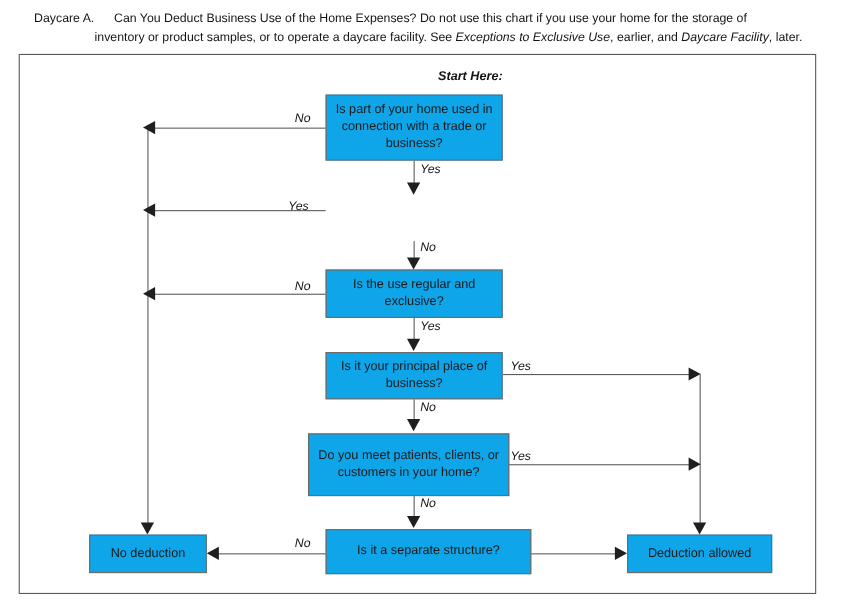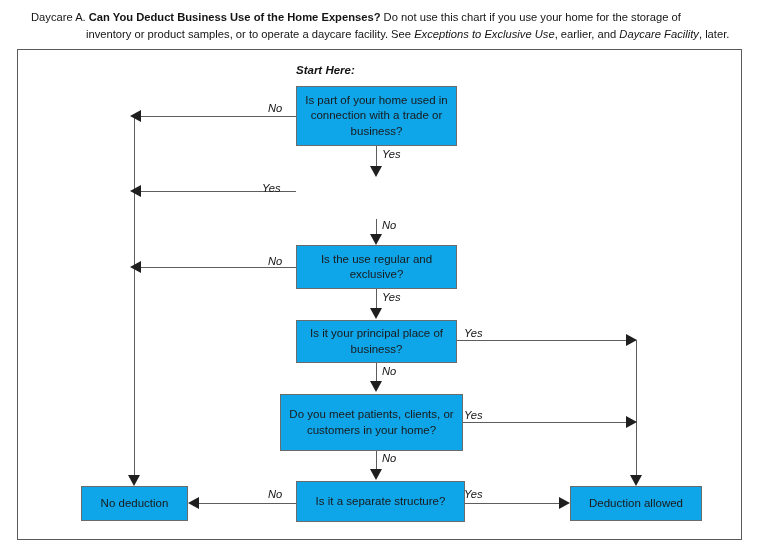--- a/index.html
+++ b/index.html
@@ -28,21 +28,21 @@
   .cap-line {
     position: absolute;
     font-size: 11.2px;
     line-height: 14px;
     white-space: nowrap;
     color: #141414;
   }
   .cap-line-1 { left: 31px; top: 10px; }
   .cap-line-2 { left: 86px; top: 27px; }
   .fig-label { font-weight: 400; }
-  .fig-title { font-weight: bold; margin-left: 3px; }
+  .fig-title { font-weight: normal; margin-left: 18px; }
   .cap-rest { font-weight: 400; }
   .ital { font-style: italic; text-align: right; }
 
   
   #frame {
     position: absolute;
     left: 17px;
     top: 49px;
     width: 725px;
     height: 491px;
@@ -76,31 +76,31 @@
     line-height: 15.5px;
     color: #1a1a1a;
     padding: 2px 6px;
   }
 
   #node-start  { left: 296px; top: 86px;  width: 161px; height: 60px; }
   #node-employee { left: 296px; top: 178px; width: 161px; height: 41px; }
   #node-regular  { left: 296px; top: 245px; width: 161px; height: 44px; }
   #node-principal{ left: 296px; top: 320px; width: 161px; height: 43px; }
   #node-patients { left: 280px; top: 394px; width: 183px; height: 57px; }
-  #node-separate { left: 296px; top: 481px; width: 169px; height: 41px; }
+  #node-separate { left: 296px; top: 481px; width: 187px; height: 41px; }
   #node-no-deduction { left: 81px;  top: 486px; width: 107px; height: 35px; }
   #node-deduction-allowed { left: 570px; top: 486px; width: 132px; height: 35px; }
 
   
   #start-here-label {
     position: absolute;
     left: 296px;
     top: 64px;
     width: 161px;
-    text-align: left;
+    text-align: right;
     font-size: 11.5px;
     font-weight: bold;
     font-style: italic;
     color: #141414;
   }
 
   
   .ln {
     position: absolute;
     background: #5d5d5d;

